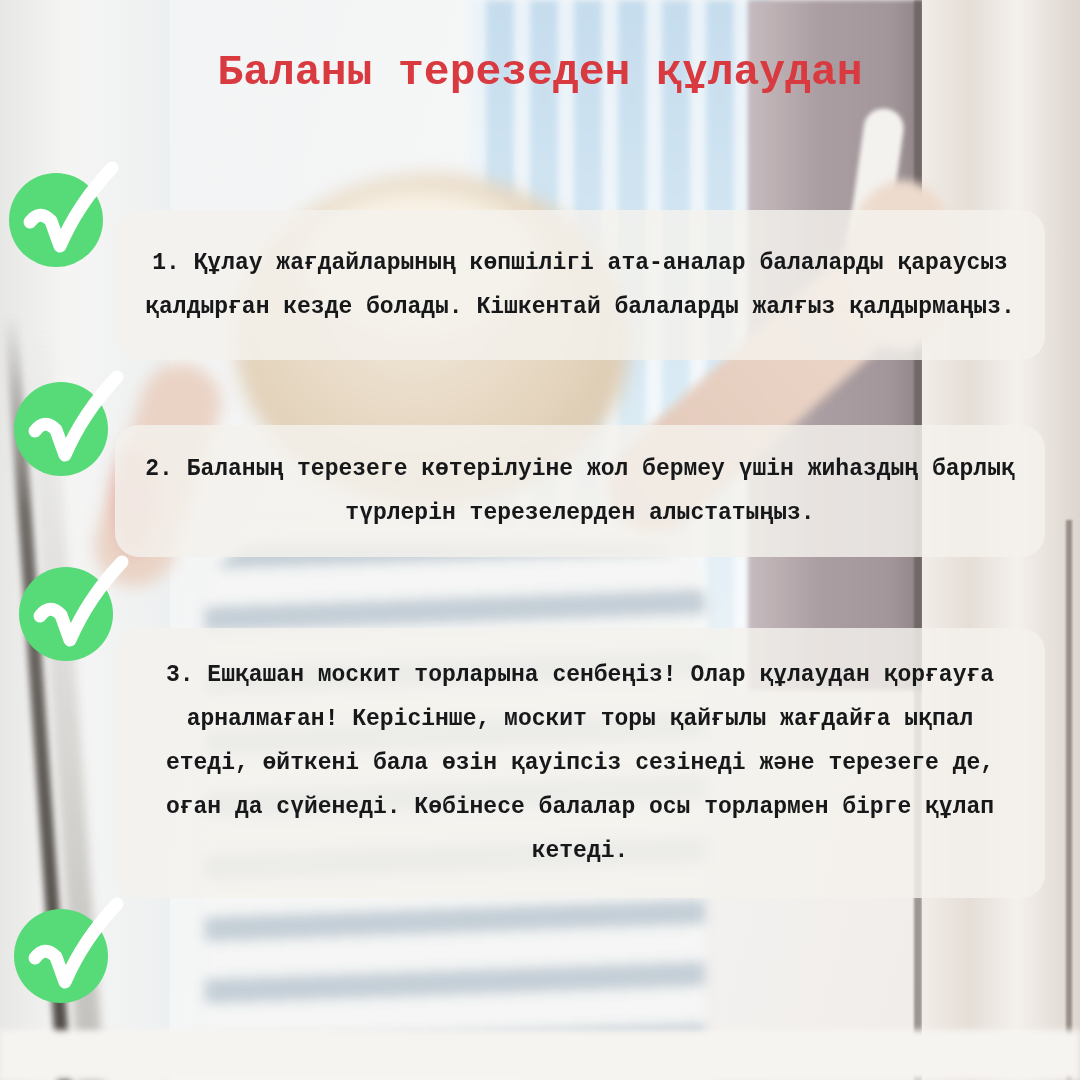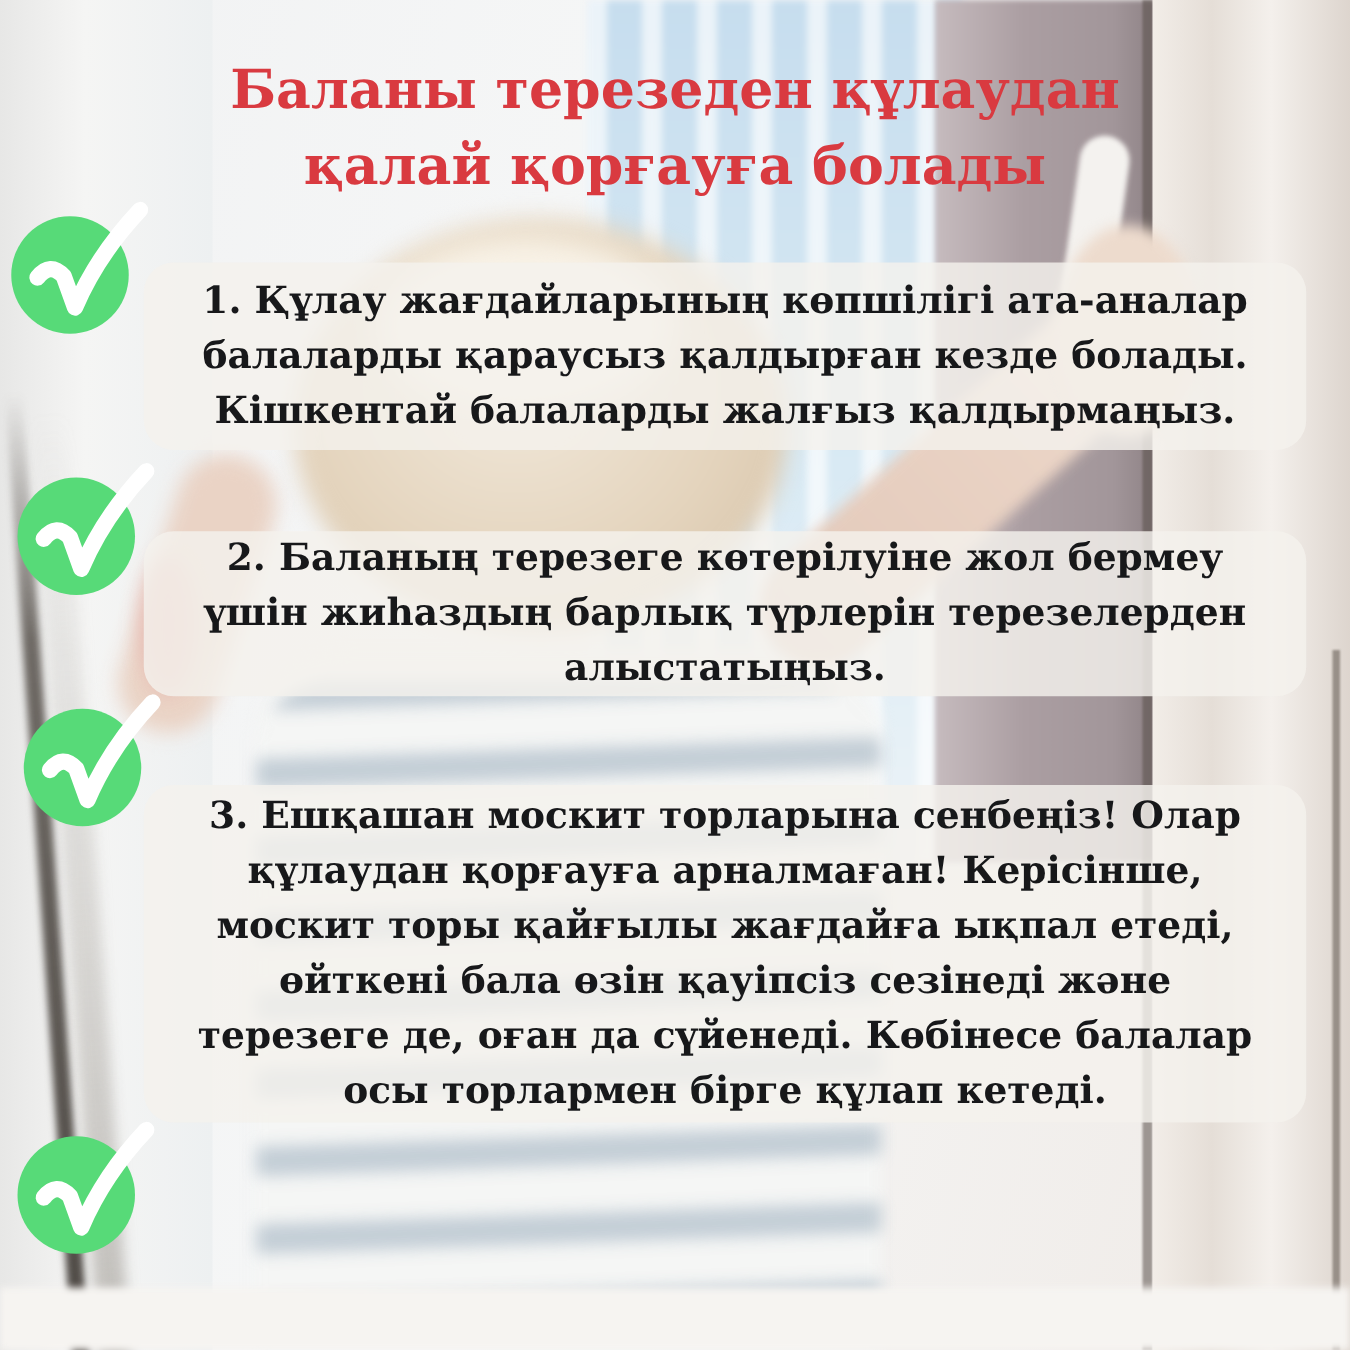--- a/index.html
+++ b/index.html
@@ -1,17 +1,17 @@
 <!DOCTYPE html>
 <html><head>
 <meta charset="utf-8">
 <style>
   html,body{margin:0;padding:0;}
   body{font-family:"DejaVu Serif","Liberation Serif",serif;}
-  .poster{position:relative;width:1080px;height:1080px;overflow:hidden;background:#f3f3f2;}
+  .poster{position:relative;width:1080px;height:1080px;overflow:hidden;background:#f3f3f2;font-family:Liberation Mono, monospace;}
 
   
   .bg{position:absolute;inset:0;overflow:hidden;z-index:1;}
   .bg div{position:absolute;}
   .bg-base{inset:0;background:linear-gradient(105deg,#f1f2f3 0%,#f6f7f7 45%,#efeae6 100%);}
   .bg-left-frame{left:0;top:0;width:170px;height:1080px;
     background:linear-gradient(90deg,#e7e7e6 0%,#f5f5f4 40%,#edf0f1 100%);}
   .bg-diagonal-dark{left:4px;top:315px;width:14px;height:790px;transform-origin:top center;
     transform:rotate(-4deg);filter:blur(3px);
     background:linear-gradient(to bottom,rgba(95,90,84,0) 0%,rgba(80,74,68,.8) 25%,rgba(58,53,48,.9) 100%);}
@@ -49,21 +49,21 @@
     color:#d93a40;font-weight:bold;font-size:43px;line-height:61px;}
 
   
   .logo{position:absolute;left:967px;top:4px;width:108px;height:108px;z-index:3;}
   .logo svg{display:block;width:100%;height:100%;}
 
   
   .tip-box{position:absolute;left:115px;width:930px;z-index:2;box-sizing:border-box;
     background:rgba(244,241,237,.82);border-radius:24px;
     display:flex;align-items:center;justify-content:center;text-align:center;
-    color:#17181a;font-weight:bold;font-size:30px;line-height:44px;padding:6px 28px;}
+    color:#17181a;font-weight:bold;font-size:23px;line-height:44px;padding:6px 28px;}
   #tip-box-1{top:210px;height:150px;}
   #tip-box-2{top:425px;height:132px;}
   #tip-box-3{top:628px;height:270px;}
   #tip-box-4{top:952px;height:90px;}
 
   .check{position:absolute;width:130px;height:130px;z-index:4;}
   #check-1{left:4px;top:154px;}
   #check-2{left:9px;top:363px;}
   #check-3{left:14px;top:548px;}
   #check-4{left:9px;top:890px;}
@@ -90,21 +90,20 @@
     <div class="bg-arm"></div>
     <div class="bg-handle"></div>
     <div class="bg-hand"></div>
     <div class="bg-head"></div>
     <div class="bg-hair-highlight"></div>
     <div class="bg-sill"></div>
   </div>
 
   <div class="title">
     <div>Баланы терезеден құлаудан</div>
-    <div>қалай қорғауға болады</div>
   </div>
 
 
   <div class="tip-box" id="tip-box-1">
     <p style="margin:0;">1. Құлау жағдайларының көпшілігі ата-аналар балаларды қараусыз қалдырған кезде болады. Кішкентай балаларды жалғыз қалдырмаңыз.</p>
   </div>
 
   <div class="tip-box" id="tip-box-2">
     <p style="margin:0;">2. Баланың терезеге көтерілуіне жол бермеу үшін жиһаздың барлық түрлерін терезелерден алыстатыңыз.</p>
   </div>

